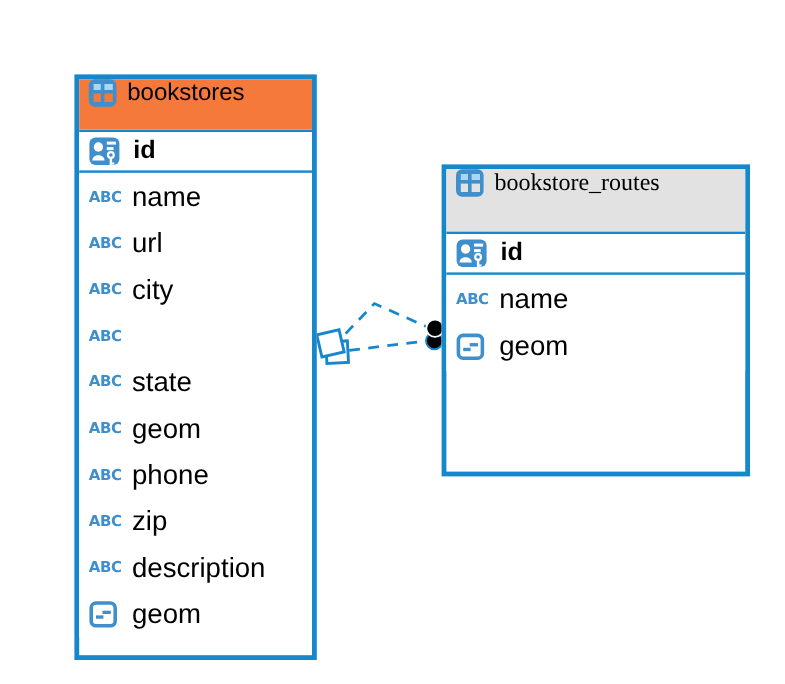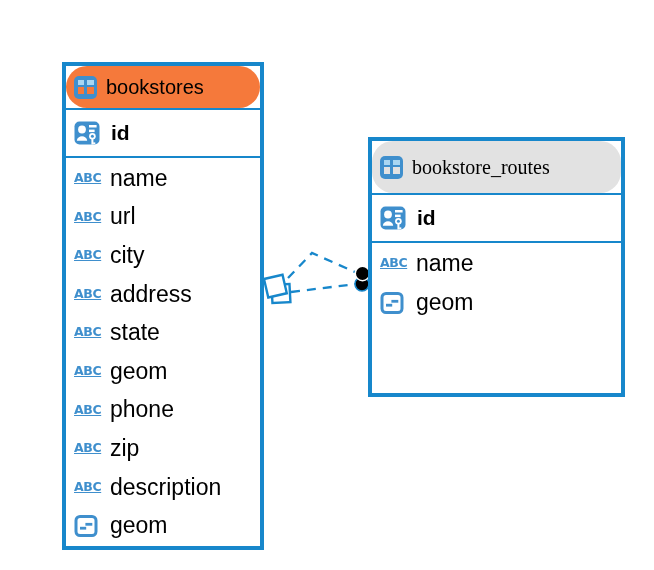--- a/index.html
+++ b/index.html
@@ -11,42 +11,42 @@
   .erd-canvas{position:absolute;inset:0;}
 
   
   .tbl{
     position:absolute;box-sizing:border-box;background:#fff;
     border:4.5px solid #1787cb;
   }
   #tbl-bookstores{left:62px;top:62px;width:202px;height:488px;}
   #tbl-routes{left:368px;top:137px;width:257px;height:260px;}
 
-  .hdr{display:flex;align-items:center;gap:9px;padding:0 8px;box-sizing:border-box;border-radius:21px;}
+  .hdr{display:flex;gap:9px;padding:0 8px;box-sizing:border-box;}
   #tbl-bookstores .hdr{height:42px;background:#f5793b;--hdr-bg:#f5793b;}
   #tbl-routes .hdr{height:52px;background:#e2e2e2;font-family:Liberation Serif, serif;--hdr-bg:#e2e2e2;}
   .hdr .tbl-name{font-size:20px;color:#000;white-space:nowrap;}
 
   .pk-row{
-    height:50px;border-top:2.5px solid #1787cb;border-bottom:2.5px solid #1787cb;
+    height:36px;border-top:2.5px solid #1787cb;border-bottom:2.5px solid #1787cb;
     display:flex;align-items:center;gap:9px;padding:0 8px;box-sizing:border-box;background:#fff;
   }
   .pk-row .col-name{font-weight:bold;font-size:21px;}
 
   .cols{padding:1px 0;}
   .col-row{display:flex;align-items:center;gap:8px;padding:0 8px;box-sizing:border-box;background:#fff;}
   #tbl-bookstores .col-row{height:38.6px;}
   #tbl-routes .col-row{height:39.3px;}
   .col-name{font-size:23px;white-space:nowrap;}
 
   
   .icon-box{width:28px;min-width:28px;display:flex;justify-content:flex-start;align-items:center;}
   .abc-icon{
     font-weight:bold;font-size:12.5px;letter-spacing:-0.4px;color:#3f8fcd;
-    font-family:"DejaVu Sans", sans-serif;line-height:1;text-decoration:underline;
+    font-family:"DejaVu Sans", sans-serif;line-height:1;
   }
   
   .tbl-icon{
     width:23px;height:23px;border-radius:5px;background:#3f8fcd;box-sizing:border-box;
     padding:4px 3.5px 4.5px 3.5px;display:grid;grid-template-columns:1fr 1fr;
     grid-template-rows:5px 1fr;gap:2.5px;
   }
   .tbl-icon span{display:block;}
   .tbl-icon .c-top{background:#a9d6f2;}
   .tbl-icon .c-bot{background:var(--hdr-bg,#fff);}
@@ -138,21 +138,20 @@
       <div class="col-row">
         <span class="icon-box">
             <span class="abc-icon">ABC</span>
           </span>
         <span class="col-name">city</span>
       </div>
       <div class="col-row">
         <span class="icon-box">
             <span class="abc-icon">ABC</span>
           </span>
-        <span class="col-name">address</span>
       </div>
       <div class="col-row">
         <span class="icon-box">
             <span class="abc-icon">ABC</span>
           </span>
         <span class="col-name">state</span>
       </div>
       <div class="col-row">
         <span class="icon-box">
             <span class="abc-icon">ABC</span>

